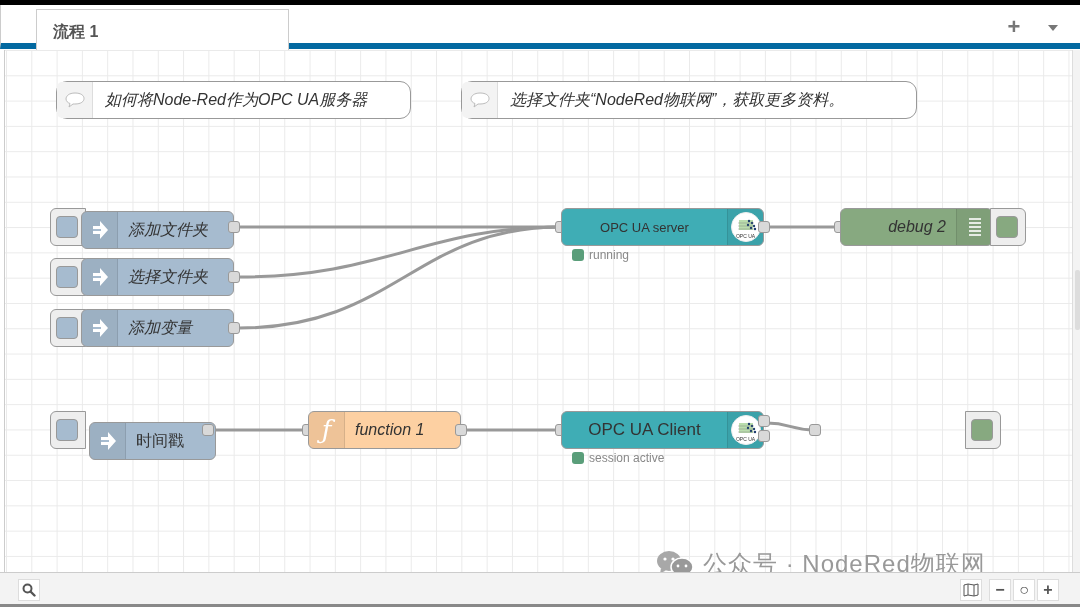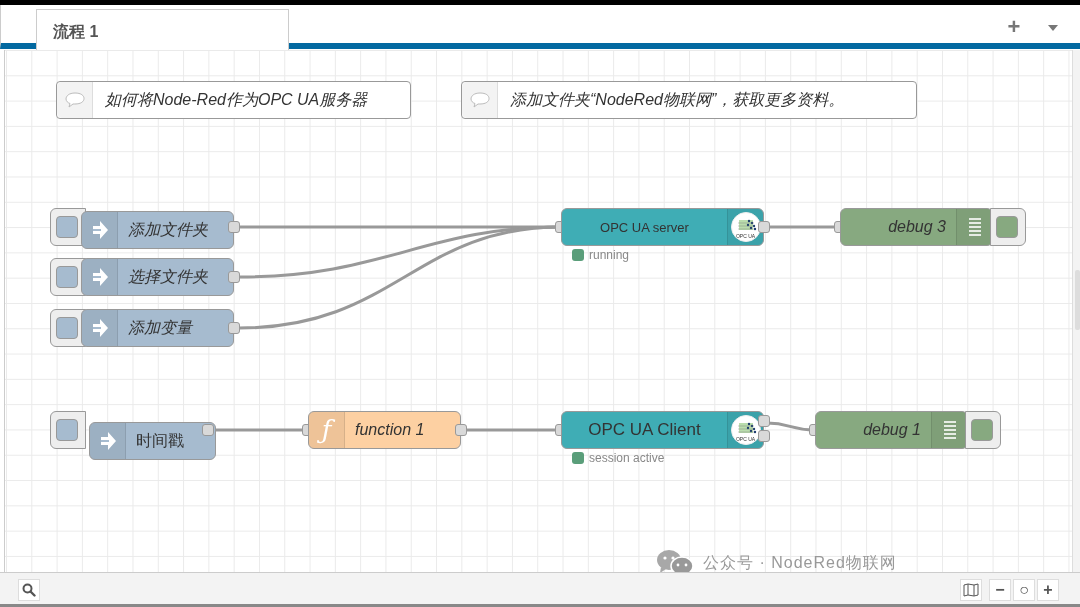--- a/index.html
+++ b/index.html
@@ -15,21 +15,21 @@
     background-color: #fff;
     background-image: linear-gradient(to right, #eaeaea 1px, transparent 1px), linear-gradient(to bottom, #eaeaea 1px, transparent 1px);
     background-size: 25.3px 25.3px; background-position: 1px 0px;
     border-left: 1px solid #ccc; }
   .vscroll { position: absolute; left: 1072px; top: 50px; width: 8px; height: 522px; background: #f3f3f3; border-left: 1px solid #ddd; }
   .vscroll-thumb { position: absolute; left: 2px; top: 220px; width: 5px; height: 60px; background: #ddd; border-radius: 2px; }
 
   .wires { position: absolute; left: 0; top: 0; width: 1068px; height: 522px; }
   .wire { fill: none; stroke: #999; stroke-width: 3px; }
 
-  .comment { position: absolute; height: 38px; background: #fff; border: 1px solid #999; border-radius: 4px; display: flex; align-items: center; }
+  .comment { position: absolute; height: 38px; background: #fff; border: 1px solid #999; border-radius: 11px; display: flex; align-items: center; }
   .comment .ic { width: 36px; height: 36px; background: #f3f3f3; border-right: 1px solid #ddd; border-radius: 5px 0 0 5px; display: flex; align-items: center; justify-content: center; }
   .comment .lbl { padding-left: 12px; font-size: 16px; font-style: italic; color: #333; white-space: nowrap; }
 
   .node { position: absolute; height: 38px; border: 1px solid #999; border-radius: 6px; display: flex; align-items: center; }
   .node .ic { height: 36px; width: 36px; display: flex; align-items: center; justify-content: center; border-right: 1px solid rgba(0,0,0,0.1); background: rgba(0,0,0,0.06); }
   .node .ic-left { border-radius: 5px 0 0 5px; }
   .node .ic-right { border-radius: 0 5px 5px 0; border-right: none; border-left: 1px solid rgba(0,0,0,0.1); }
   .node .lbl { flex: 1; font-size: 16px; color: #333; white-space: nowrap; padding: 0 10px; }
   .node .lbl.it { font-style: italic; }
   .inject { background: #a6bbcf; }
@@ -40,21 +40,21 @@
   .btn-left { position: absolute; width: 36px; height: 38px; background: #eee; border: 1px solid #999; border-radius: 6px 0 0 6px; }
   .btn-left .inner { position: absolute; left: 5px; top: 7px; width: 22px; height: 22px; background: #a6bbcf; border: 1px solid #999; border-radius: 4px; }
   .btn-right { position: absolute; width: 36px; height: 38px; background: #eee; border: 1px solid #999; border-radius: 0 6px 6px 0; }
   .btn-right .inner { position: absolute; left: 5px; top: 7px; width: 22px; height: 22px; background: #87a980; border: 1px solid #999; border-radius: 4px; }
   .status { position: absolute; display: flex; align-items: center; font-size: 12px; color: #888; }
   .status .dot { width: 12px; height: 12px; border-radius: 3px; background: #5a9e7a; margin-right: 5px; }
 
   .opc-logo { width: 30px; height: 30px; border-radius: 50%; background: #fff; border: 1px solid #eee; position: relative; overflow: hidden; }
   .opc-logo .txt { position: absolute; bottom: 2px; left: 0; width: 100%; text-align: center; font-size: 5px; color: #333; }
 
-  .watermark { position: absolute; left: 655px; top: 548px; display: flex; align-items: center; font-size: 16px; color: #999; letter-spacing: 1px; }
+  .watermark { position: absolute; left: 655px; top: 548px; display: flex; align-items: center; font-size: 24px; color: #999; letter-spacing: 1px; }
   .wm-icon { width: 40px; height: 30px; position: relative; margin-right: 8px; }
 
   .footer { position: absolute; left: 0; top: 572px; width: 1080px; height: 35px; background: #f3f3f3; border-top: 1px solid #ccc; border-bottom: 3px solid #888; }
   .fbtn { position: absolute; top: 6px; width: 22px; height: 22px; background: #fff; border: 1px solid #ddd; display: flex; align-items: center; justify-content: center; color: #555; font-size: 16px; font-weight: bold; cursor: pointer; }
 </style>
 </head>
 <body>
 
 <div class="topbar"></div>
 
@@ -82,21 +82,21 @@
         </svg>
     </div>
     <span class="lbl">如何将Node-Red作为OPC UA服务器</span>
   </div>
   <div class="comment" style="left:456px; top:31px; width:456px;">
     <div class="ic">
       <svg width="22" height="18" viewBox="0 0 22 18">
           <path d="M11 2 C 5 2, 2 5, 2 8 C 2 10, 4 12, 6 12.5 L 5 16 L 9 13 C 10 13, 10.5 13, 11 13 C 17 13, 20 10.5, 20 7.5 C 20 4.5, 17 2, 11 2 Z" fill="#fff" stroke="#bbb" stroke-width="1"></path>
         </svg>
     </div>
-    <span class="lbl">添加文件夹“NodeRed物联网”，获取更多资料。</span>
+    <span class="lbl">选择文件夹“NodeRed物联网”，获取更多资料。</span>
   </div>
 
   <div class="btn-left" style="left:45px; top:158px;">
       <div class="inner"></div>
     </div>
   <div class="node inject" style="left:76px; top:161px; width:153px;">
     <div class="ic ic-left">
       <svg width="20" height="22" viewBox="0 0 20 22">
           <path d="M3 7 L10 7 L10 2 L18 11 L10 20 L10 15 L3 15 Z" fill="#fff"></path>
           <line x1="3" y1="11" x2="11" y2="11" stroke="#a6bbcf" stroke-width="2"></line>
@@ -160,21 +160,21 @@
     </div>
   </div>
   <div class="port" style="left:753px; top:171px;"></div>
   <div class="status" style="left:567px; top:198px;">
     <span class="dot"></span>
     <span>running</span>
   </div>
 
   <div class="port" style="left:829px; top:171px;"></div>
   <div class="node dbg" style="left:835px; top:158px; width:153px;">
-    <span class="lbl it" style="text-align:right;">debug 3</span>
+    <span class="lbl it" style="text-align:right;">debug 2</span>
     <div class="ic ic-right">
       <svg width="14" height="22" viewBox="0 0 14 22">
           <g stroke="#fff" stroke-width="1.6">
             <line x1="1" y1="3" x2="13" y2="3"></line>
             <line x1="1" y1="7" x2="13" y2="7"></line>
             <line x1="1" y1="11" x2="13" y2="11"></line>
             <line x1="1" y1="15" x2="13" y2="15"></line>
             <line x1="1" y1="19" x2="13" y2="19"></line>
           </g>
         </svg>
@@ -233,34 +233,20 @@
     </div>
   </div>
   <div class="port" style="left:753px; top:365px;"></div>
   <div class="port" style="left:753px; top:380px;"></div>
   <div class="status" style="left:567px; top:401px;">
     <span class="dot"></span>
     <span>session active</span>
   </div>
 
   <div class="port" style="left:804px; top:374px;"></div>
-  <div class="node dbg" style="left:810px; top:361px; width:153px;">
-    <span class="lbl it" style="text-align:right;">debug 1</span>
-    <div class="ic ic-right">
-      <svg width="14" height="22" viewBox="0 0 14 22">
-          <g stroke="#fff" stroke-width="1.6">
-            <line x1="1" y1="3" x2="13" y2="3"></line>
-            <line x1="1" y1="7" x2="13" y2="7"></line>
-            <line x1="1" y1="11" x2="13" y2="11"></line>
-            <line x1="1" y1="15" x2="13" y2="15"></line>
-            <line x1="1" y1="19" x2="13" y2="19"></line>
-          </g>
-        </svg>
-    </div>
-  </div>
   <div class="btn-right" style="left:960px; top:361px;">
       <div class="inner"></div>
     </div>
 </div>
 
 <div class="vscroll">
     <div class="vscroll-thumb"></div>
   </div>
 
 <div class="watermark">

